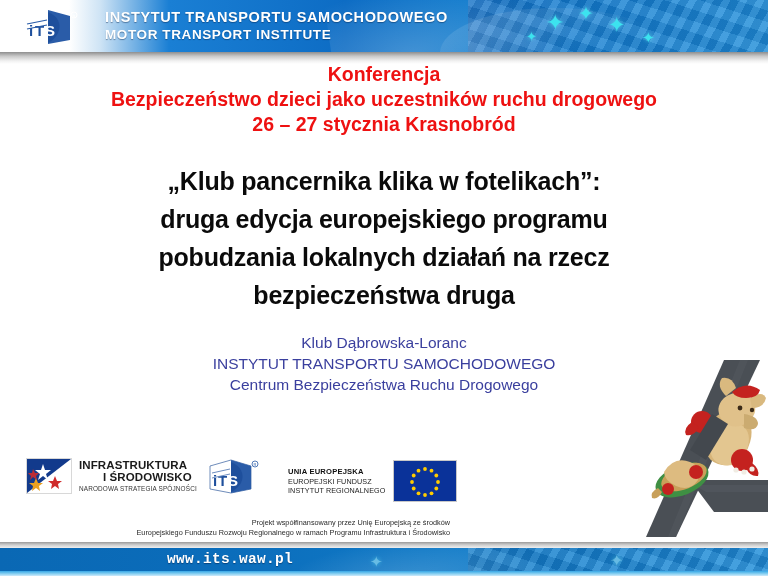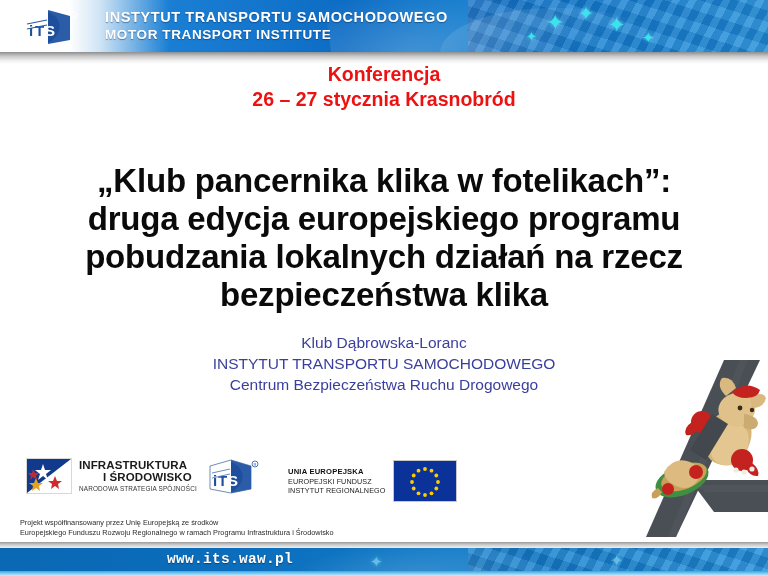--- a/index.html
+++ b/index.html
@@ -51,21 +51,21 @@
 
   
   .conf{
     position:absolute;left:40px;top:62px;width:688px;text-align:center;
     color:#ee1111;font-weight:bold;font-size:19.5px;line-height:25px;
   }
 
   
   .maintitle{
     position:absolute;left:48px;top:162px;width:672px;text-align:center;
-    color:#0a0a0a;font-weight:bold;font-size:33px;line-height:38px;
+    color:#0a0a0a;font-weight:bold;font-size:25px;line-height:38px;
     letter-spacing:-.2px;
   }
 
   
   .author{
     position:absolute;left:100px;top:332px;width:568px;text-align:center;
     color:#3a3f9e;font-size:15.5px;line-height:21px;
   }
 
   
@@ -86,21 +86,21 @@
 
   .logo-eu{position:absolute;left:288px;top:8px;display:flex;align-items:center;gap:8px;}
   .eu-txt{text-align:left;line-height:1.25;}
   .eu-t1{font-size:7.6px;font-weight:bold;color:#111;letter-spacing:.2px;}
   .eu-t2{font-size:7.2px;color:#222;letter-spacing:.1px;}
   .eu-t3{font-size:7.2px;color:#222;letter-spacing:.1px;}
   .eu-flag{width:62px;height:40px;background:#0a3299;position:relative;border:1px solid #c8c8c8;}
 
   
   .disclaimer{
-    position:absolute;left:20px;top:518px;width:430px;text-align:left;
+    position:absolute;left:20px;top:518px;width:430px;text-align:right;
     color:#2b2b2b;font-size:7.3px;line-height:10px;
   }
 
   
   .footer-top{
     position:absolute;left:0;top:542px;width:768px;height:6px;
     background:linear-gradient(180deg,#9a9a9a 0%,#d0d0d0 50%,#efefef 100%);
   }
   .footer{
     position:absolute;left:0;top:548px;width:768px;height:28px;
@@ -163,28 +163,29 @@
 
     <div class="hdr-titles">
       <div class="hdr-line1">INSTYTUT TRANSPORTU SAMOCHODOWEGO</div>
       <div class="hdr-line2">MOTOR TRANSPORT INSTITUTE</div>
     </div>
   </div>
   <div class="hdr-underline"></div>
 
   <div class="conf">
     <div>Konferencja</div>
+    <div>Bezpieczeństwo dzieci jako uczestników ruchu drogowego</div>
     <div>26 – 27 stycznia Krasnobród</div>
   </div>
 
   <div class="maintitle">
     <div>„Klub pancernika klika w fotelikach”:</div>
     <div>druga edycja europejskiego programu</div>
     <div>pobudzania lokalnych działań na rzecz</div>
-    <div>bezpieczeństwa klika</div>
+    <div>bezpieczeństwa druga</div>
   </div>
 
   <div class="author">
     <div>Klub Dąbrowska-Loranc</div>
     <div>INSTYTUT TRANSPORTU SAMOCHODOWEGO</div>
     <div>Centrum Bezpieczeństwa Ruchu Drogowego</div>
   </div>
 
   <svg class="mascot" viewBox="0 0 140 185">
 

